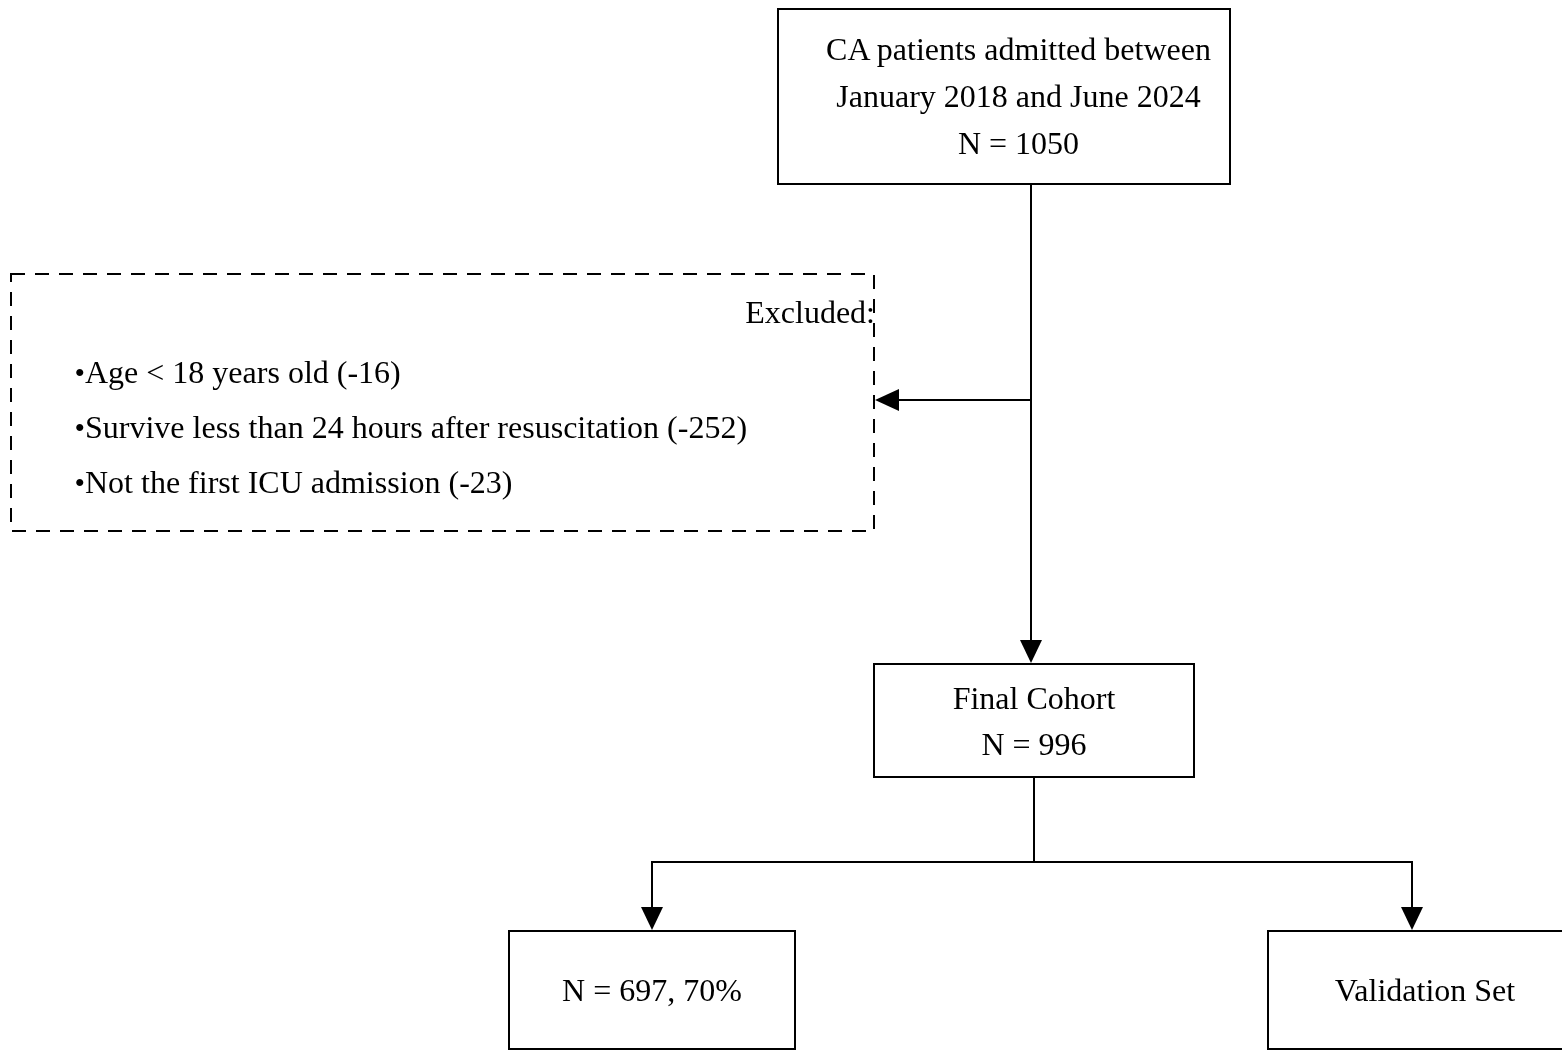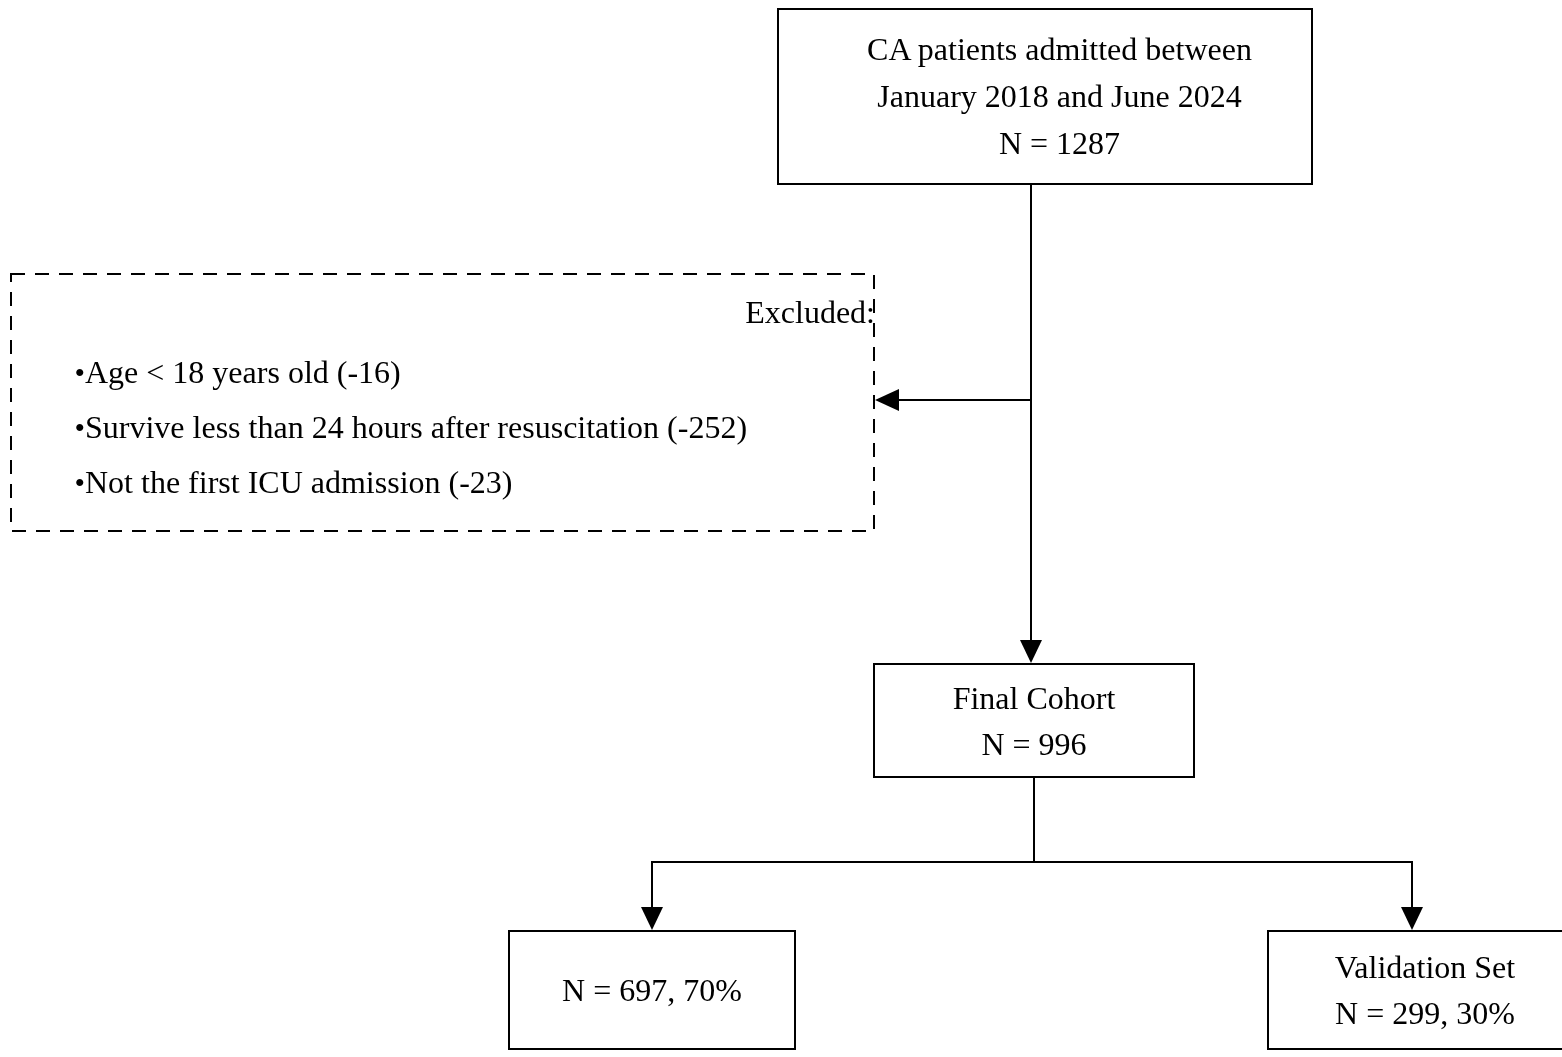--- a/index.html
+++ b/index.html
@@ -26,21 +26,21 @@
     flex-direction: column;
     align-items: center;
     justify-content: center;
     text-align: center;
   }
   .node .line {
     font-size: 32px;
     line-height: 47px;
     white-space: nowrap;
   }
-  #top-box        { left: 777px;  top: 8px;   width: 536px; height: 177px; padding-left: 29px; }
+  #top-box        { left: 777px;  top: 8px;   width: 454px; height: 177px; padding-left: 29px; }
   #final-box      { left: 873px;  top: 663px; width: 322px; height: 115px; }
   #final-box .line, #training-box .line, #validation-box .line { line-height: 46px; }
   #training-box   { left: 508px;  top: 930px; width: 288px; height: 120px; }
   #validation-box { left: 1267px; top: 930px; width: 316px; height: 120px; }
 
   
   #excluded-box {
     position: absolute;
     left: 10px; top: 273px;
     width: 865px; height: 259px; text-align: right;
@@ -90,21 +90,21 @@
     <line x1="652" y1="861" x2="652" y2="908" stroke="#000000" stroke-width="2"></line>
     <polygon points="652,930 641,907 663,907" fill="#000000"></polygon>
 
     <line x1="1412" y1="861" x2="1412" y2="908" stroke="#000000" stroke-width="2"></line>
     <polygon points="1412,930 1401,907 1423,907" fill="#000000"></polygon>
   </svg>
 
   <div class="node" id="top-box">
     <div class="line">CA patients admitted between</div>
     <div class="line">January 2018 and June 2024</div>
-    <div class="line">N = 1287</div>
+    <div class="line">N = 1050</div>
   </div>
 
   <div id="excluded-box">
     <div class="heading">Excluded:</div>
     <ul>
       <li>
         <span class="bullet">•</span>
         <span>Age &lt; 18 years old (-16)</span>
       </li>
       <li>
@@ -122,16 +122,15 @@
     <div class="line">Final Cohort</div>
     <div class="line">N = 996</div>
   </div>
 
   <div class="node" id="training-box">
     <div class="line">N = 697, 70%</div>
   </div>
 
   <div class="node" id="validation-box">
     <div class="line">Validation Set</div>
-    <div class="line">N = 299, 30%</div>
   </div>
 
 </div>
 
 </body></html>

